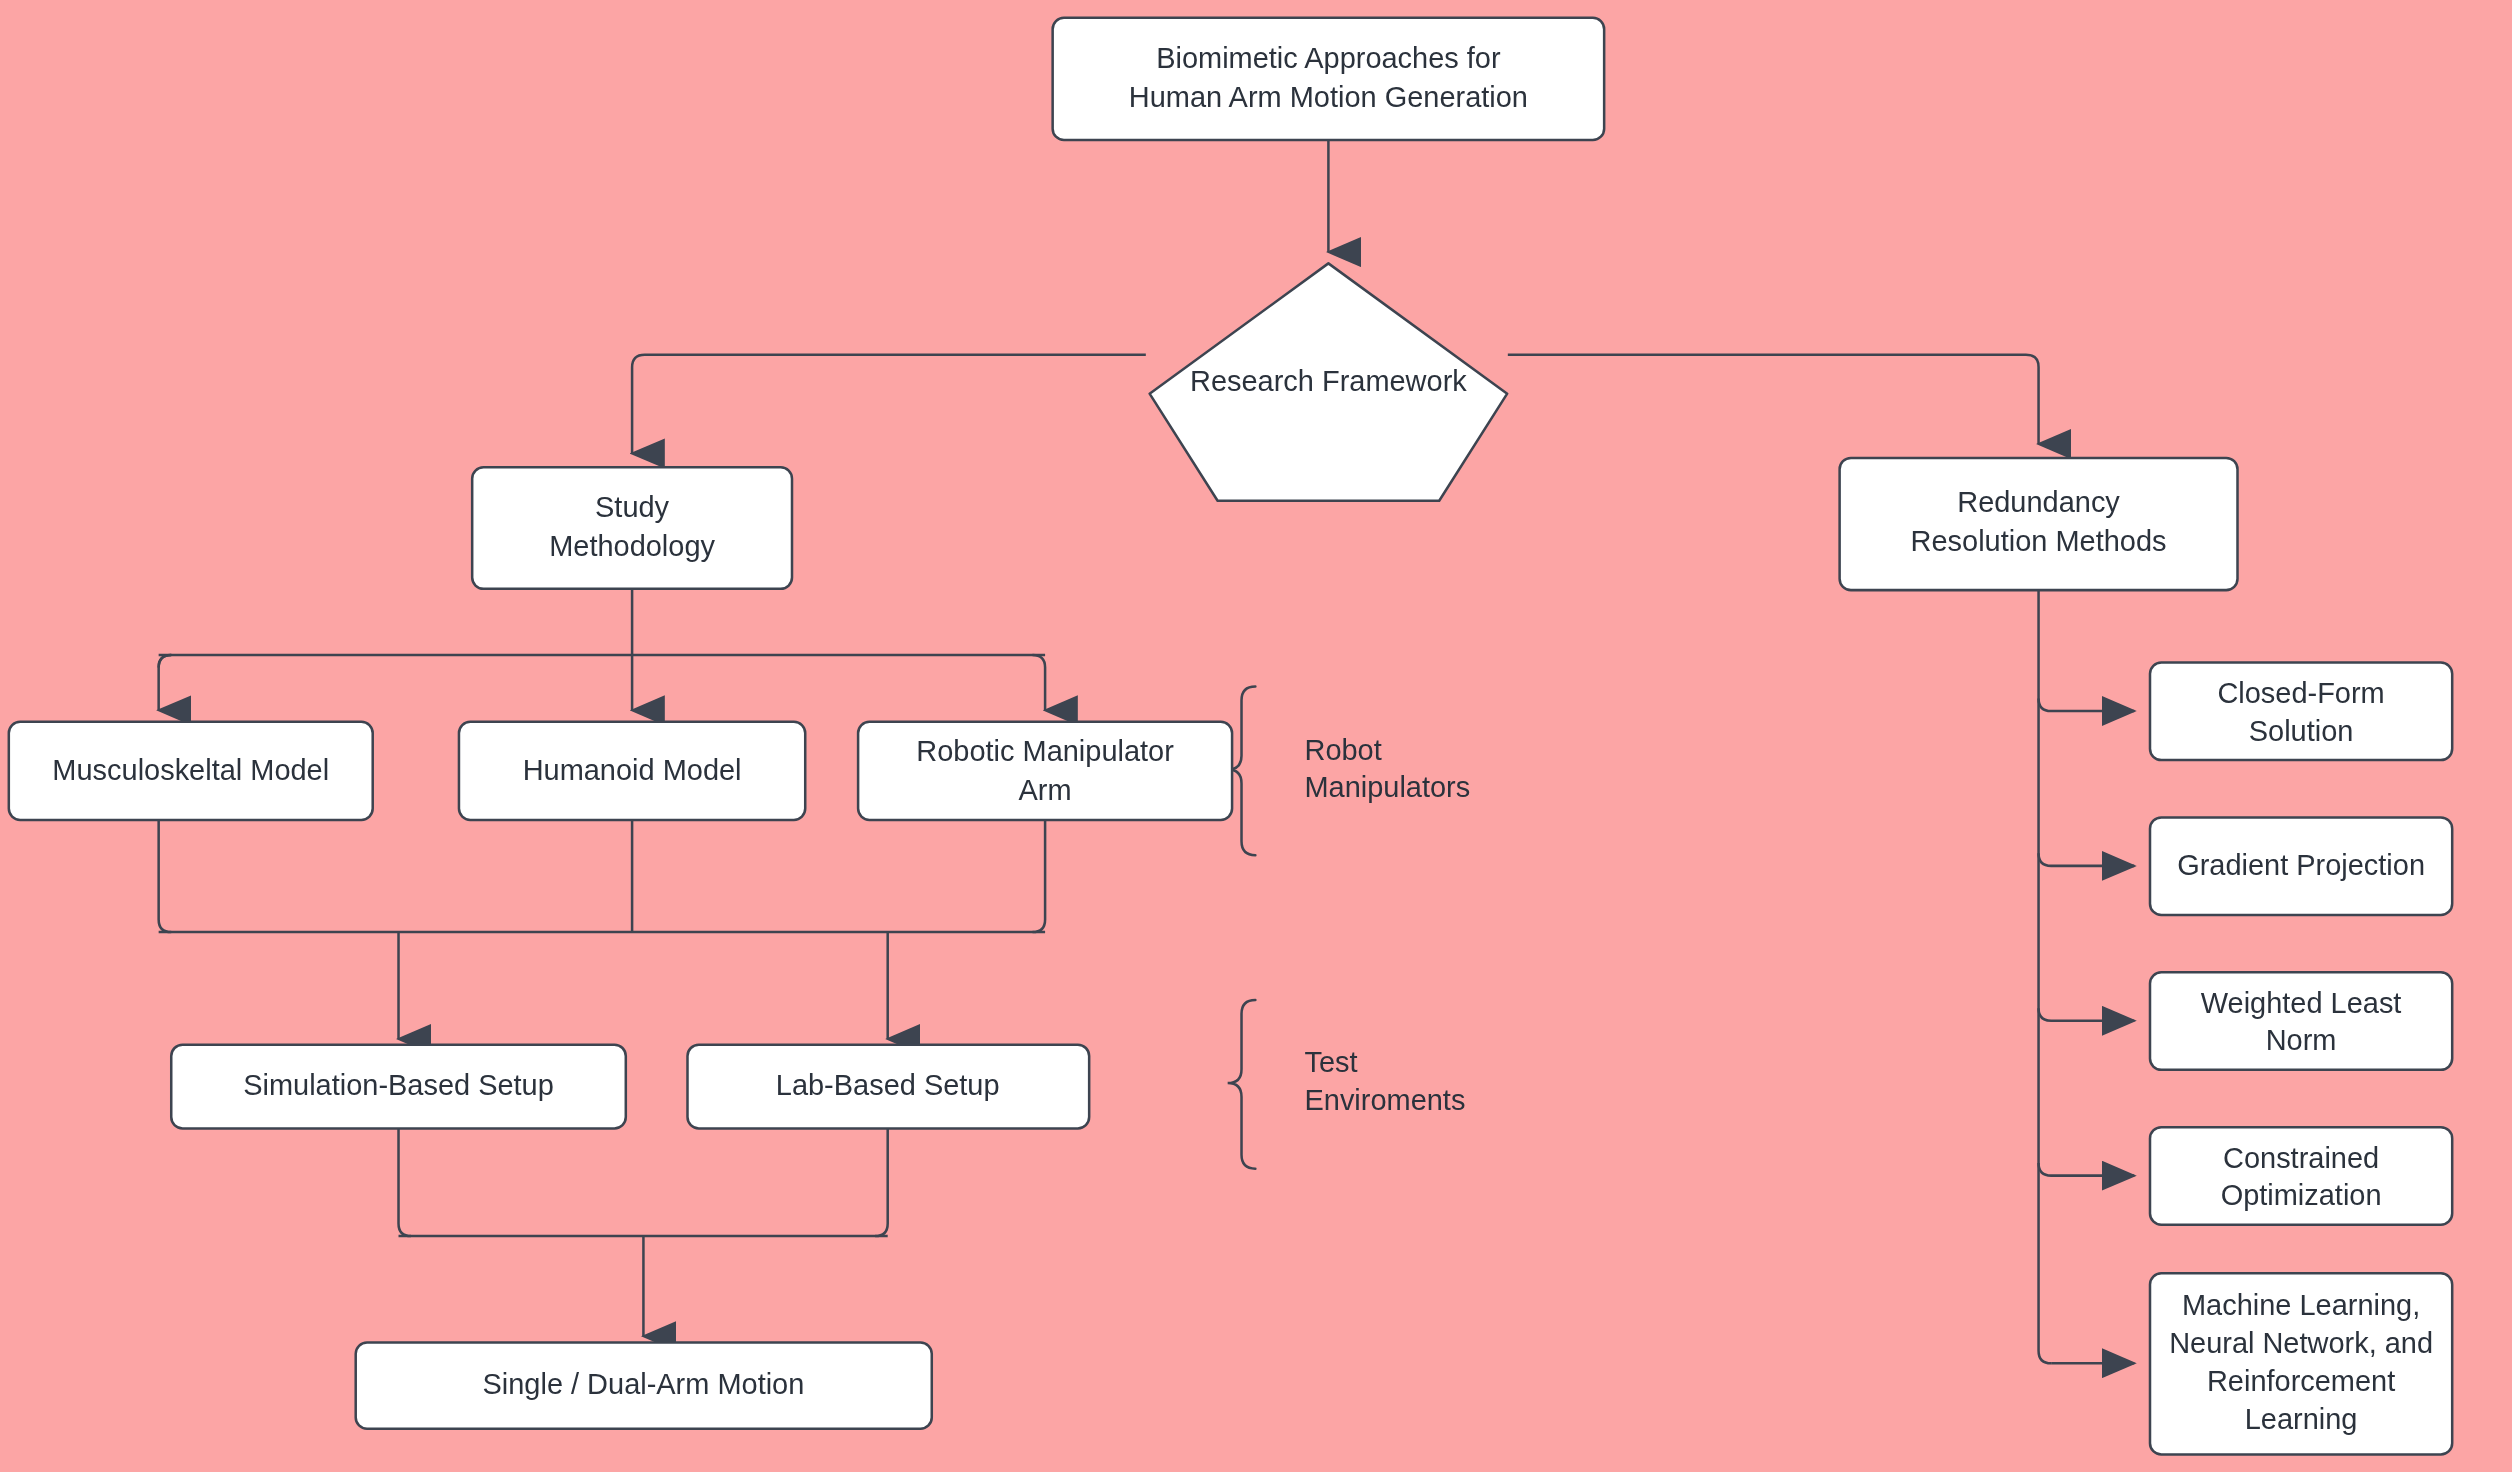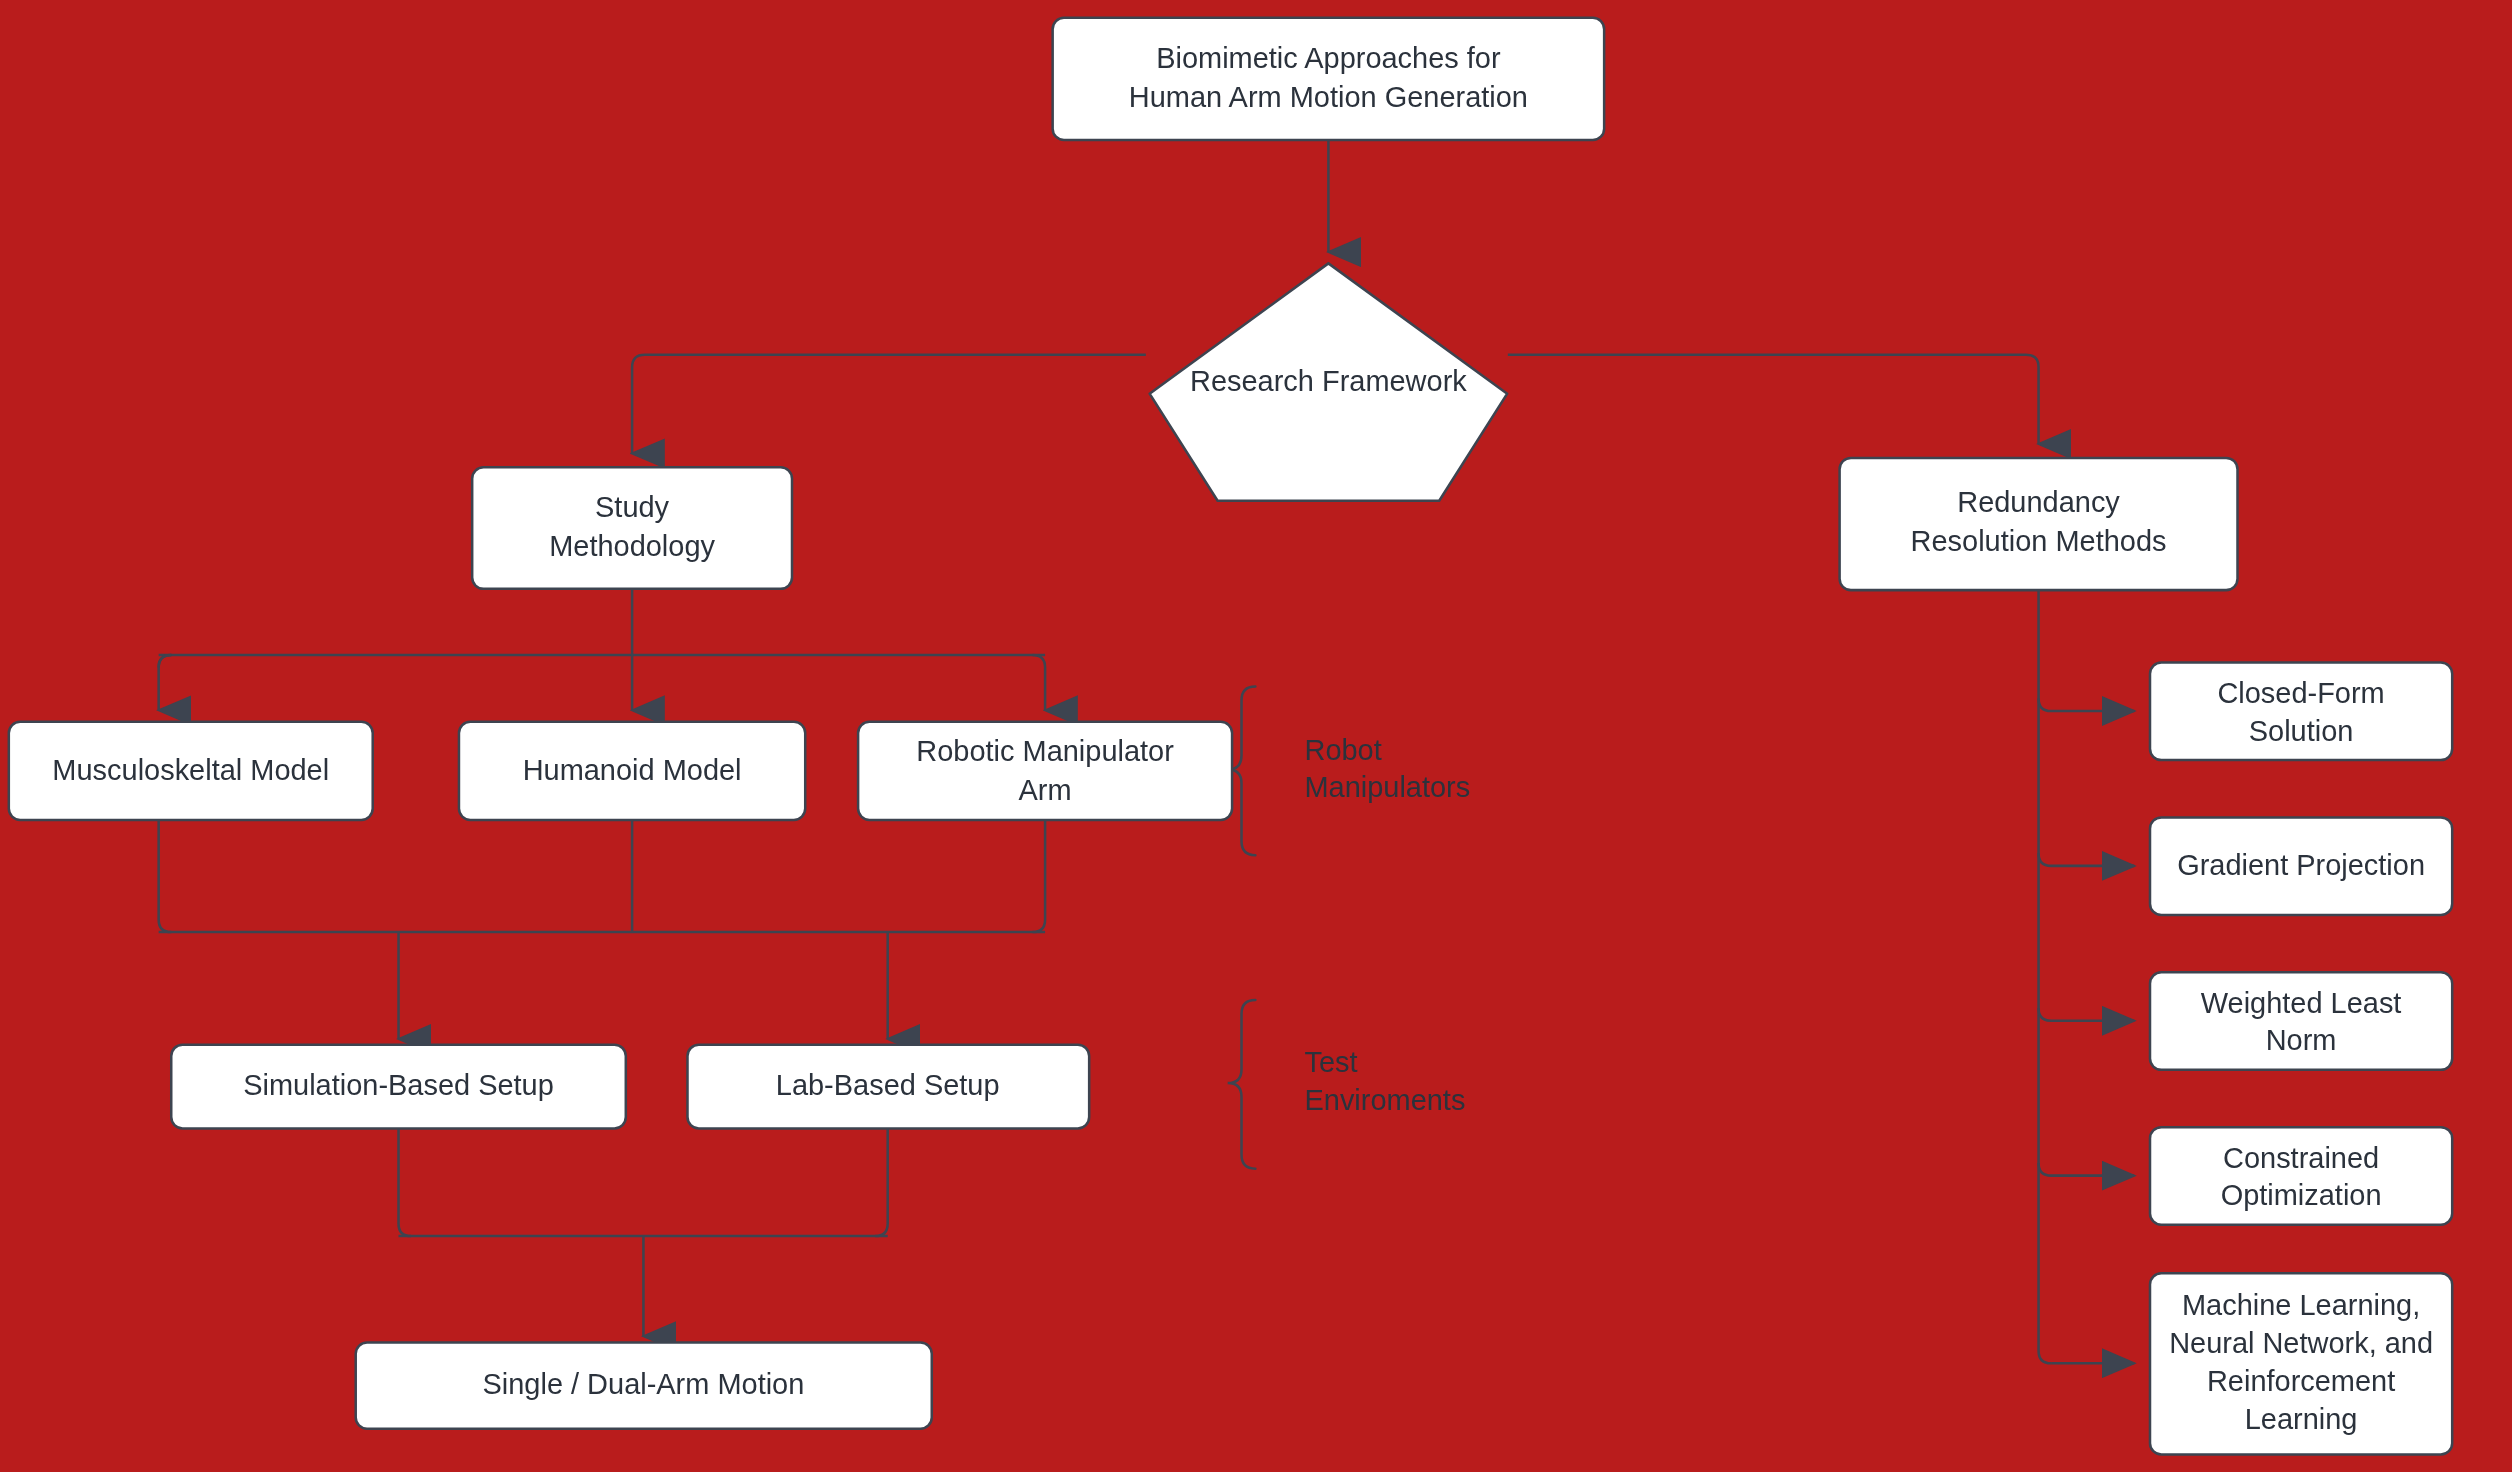--- a/index.html
+++ b/index.html
@@ -4,21 +4,21 @@
 <style>
   html, body {
     margin: 0;
     padding: 0;
     background: #ffffff;
   }
   #canvas-wrap {
     position: relative;
     width: 2512px;
     height: 1473px;
-    background: #b91c1c;
+    background: #fca5a5;
     font-family: "Liberation Sans", sans-serif;
   }
   svg#flow {
     display: block;
     width: 2512px;
     height: 1473px;
   }
   .node-rect {
     fill: #ffffff;
     stroke: #3d4450;

